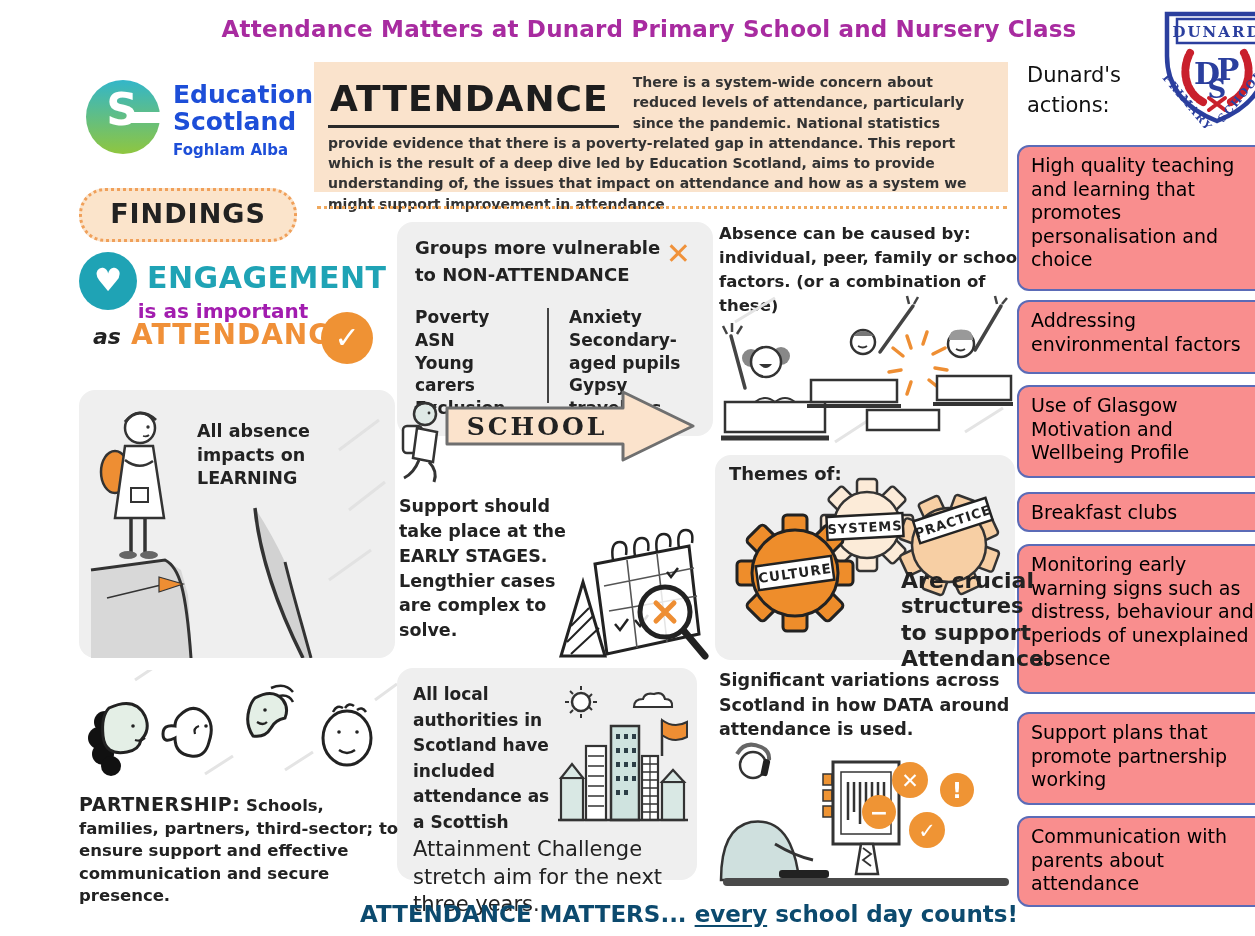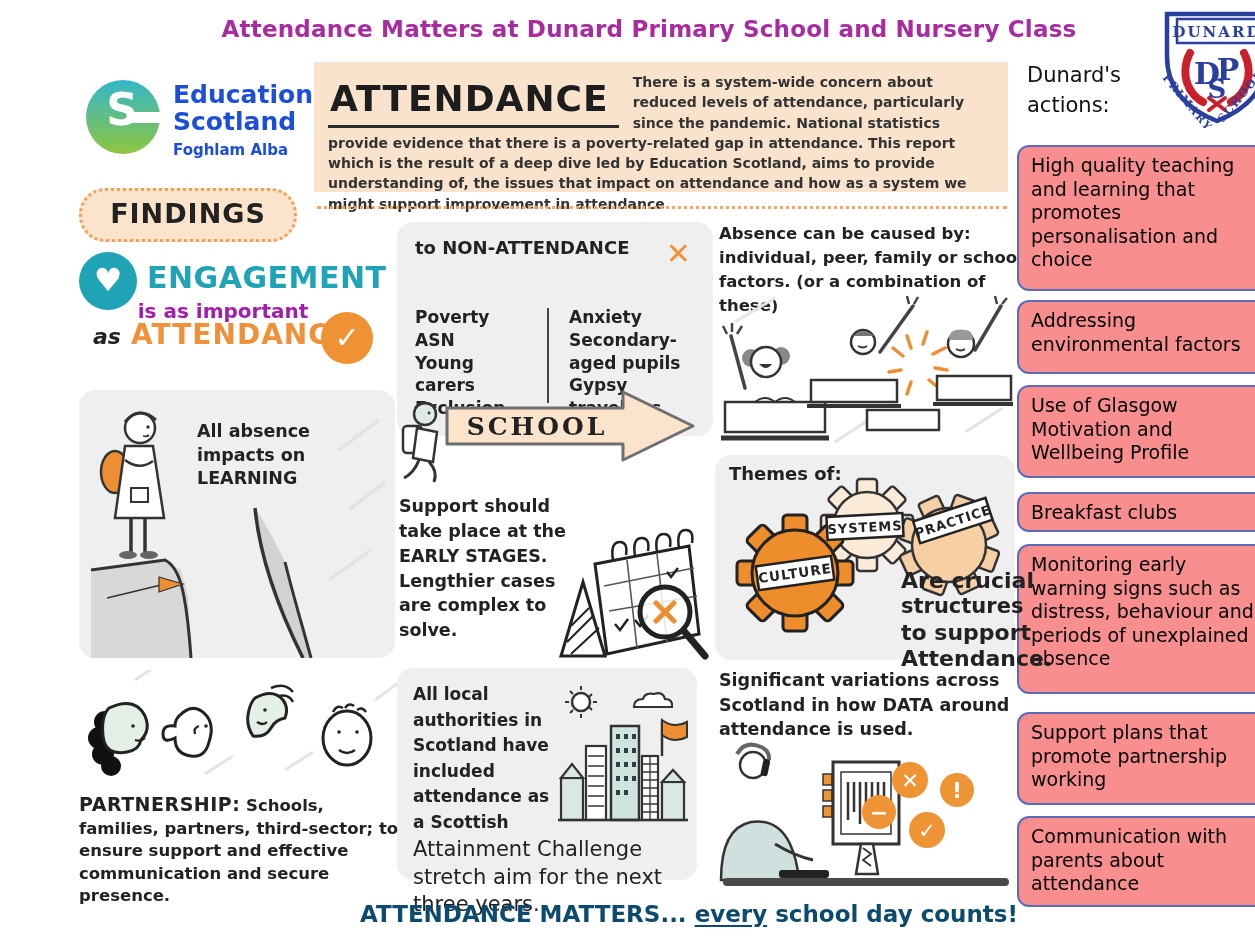--- a/index.html
+++ b/index.html
@@ -156,20 +156,21 @@
       <circle cx="69" cy="37" r="1.7" fill="#333"></circle>
       <path d="M64 46 q4 1 6 -1" fill="none" stroke="#333" stroke-width="1.8"></path>
       <line x1="28" y1="208" x2="82" y2="195" stroke="#333" stroke-width="1.6"></line>
       <polygon points="80,187 104,194 80,202" fill="#EE8E33" stroke="#333" stroke-width="1.2"></polygon>
     </svg>
     <div class="abs learning-text">All absence impacts on LEARNING</div>
   </div>
 
   <div class="abs card vulnerable-card">
     <div class="abs v-title">
+      <div>Groups more vulnerable</div>
       <div>to NON-ATTENDANCE</div>
     </div>
     <div class="abs v-x">✕</div>
     <ul class="abs v-ul v-left">
       <li>Poverty</li>
       <li>ASN</li>
       <li>Young carers</li>
       <li>Exclusion</li>
     </ul>
     <div class="abs v-div"></div>

